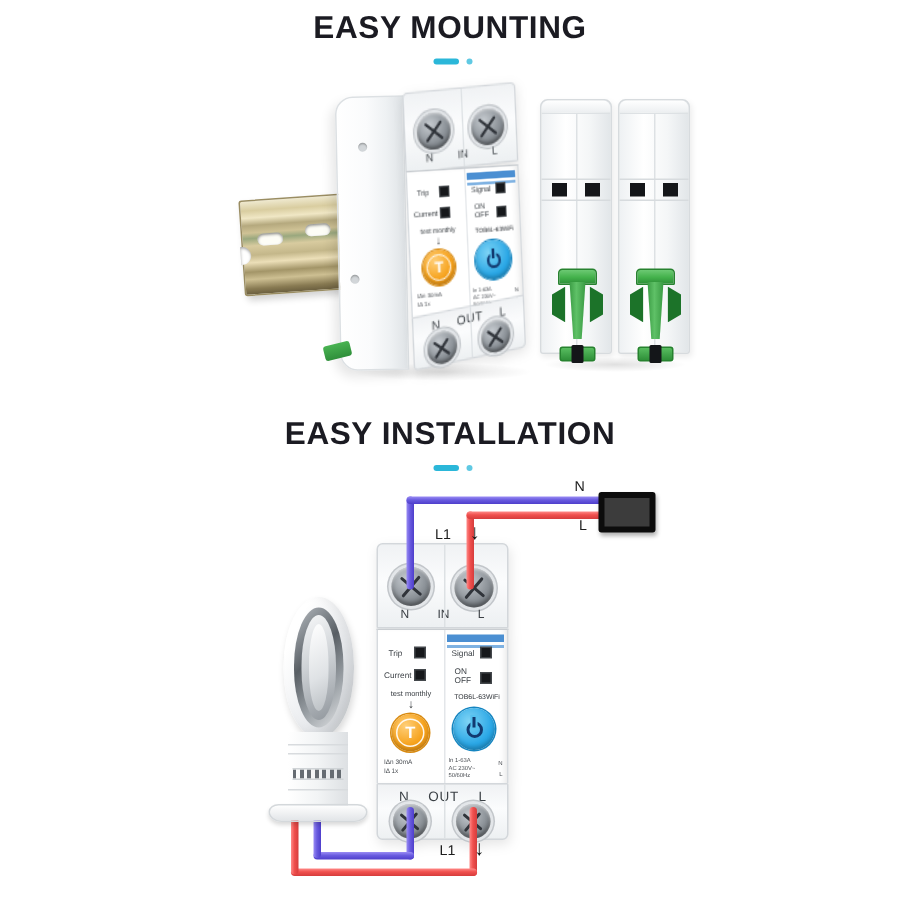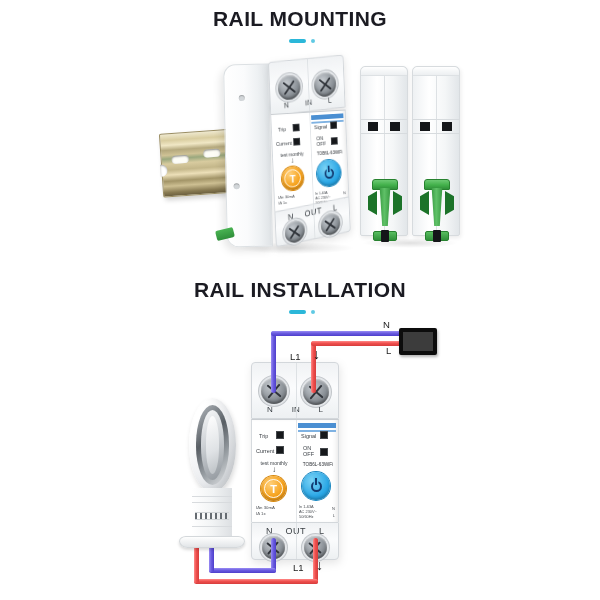--- a/index.html
+++ b/index.html
@@ -104,21 +104,21 @@
   .fan-neck{position:absolute;left:16px;top:98px;width:40px;height:50px;background:linear-gradient(90deg,#ffffff,#f2f4f5 50%,#dde0e3);}
   .fan-line{position:absolute;left:16px;width:40px;height:1px;background:#d8dbde;}
   .fan-vents{position:absolute;left:19px;top:122px;width:34px;height:8px;background:repeating-linear-gradient(90deg,#666c72 0 2.5px,rgba(0,0,0,0) 2.5px 5px);border-top:1px solid #cfd3d6;border-bottom:1px solid #cfd3d6;}
   .fan-base{position:absolute;left:3px;top:146px;width:66px;height:12px;background:linear-gradient(#fefefe,#e2e5e8);border:1px solid #d4d8db;border-radius:8px 8px 10px 10px/6px 6px 8px 8px;box-shadow:0 2px 3px rgba(0,0,0,.15);}
 </style>
 </head>
 <body>
 
 <div class="canvas">
 
-  <div class="sec-title" style="top:7px;">RAIL MOUNTING</div>
+  <div class="sec-title" style="top:7px;">EASY MOUNTING</div>
   <i class="dash" style="left:289px;top:39px;"></i>
   <i class="dotmark" style="left:311px;top:39px;"></i>
 
   <div class="shad" style="left:235px;top:242px;width:120px;height:12px;"></div>
   <div class="shad" style="left:362px;top:238px;width:96px;height:10px;"></div>
 
   <div class="rail">
     <i class="rail-slot" style="left:10px;top:22px;"></i>
     <i class="rail-slot" style="left:42px;top:18px;"></i>
     <i class="rail-notch"></i>
@@ -219,21 +219,21 @@
         <i class="clip-top"></i>
         <i class="clip-wing wl"></i>
         <i class="clip-wing wr"></i>
         <i class="clip-stem"></i>
         <i class="clip-foot"></i>
         <i class="clip-pin"></i>
       </div>
     </div>
   </div>
 
-  <div class="sec-title" style="top:278px;">RAIL INSTALLATION</div>
+  <div class="sec-title" style="top:278px;">EASY INSTALLATION</div>
   <i class="dash" style="left:289px;top:310px;"></i>
   <i class="dotmark" style="left:311px;top:310px;"></i>
 
   <div class="src-box"></div>
   <span class="wire-lbl" style="left:383px;top:319px;">N</span>
   <span class="wire-lbl" style="left:386px;top:345px;">L</span>
 
   <i class="wv blue" style="left:271px;top:331px;height:62px;"></i>
   <i class="wh blue" style="left:271px;top:331px;width:132px;"></i>
   <i class="wv red" style="left:311px;top:341px;height:52px;"></i>

